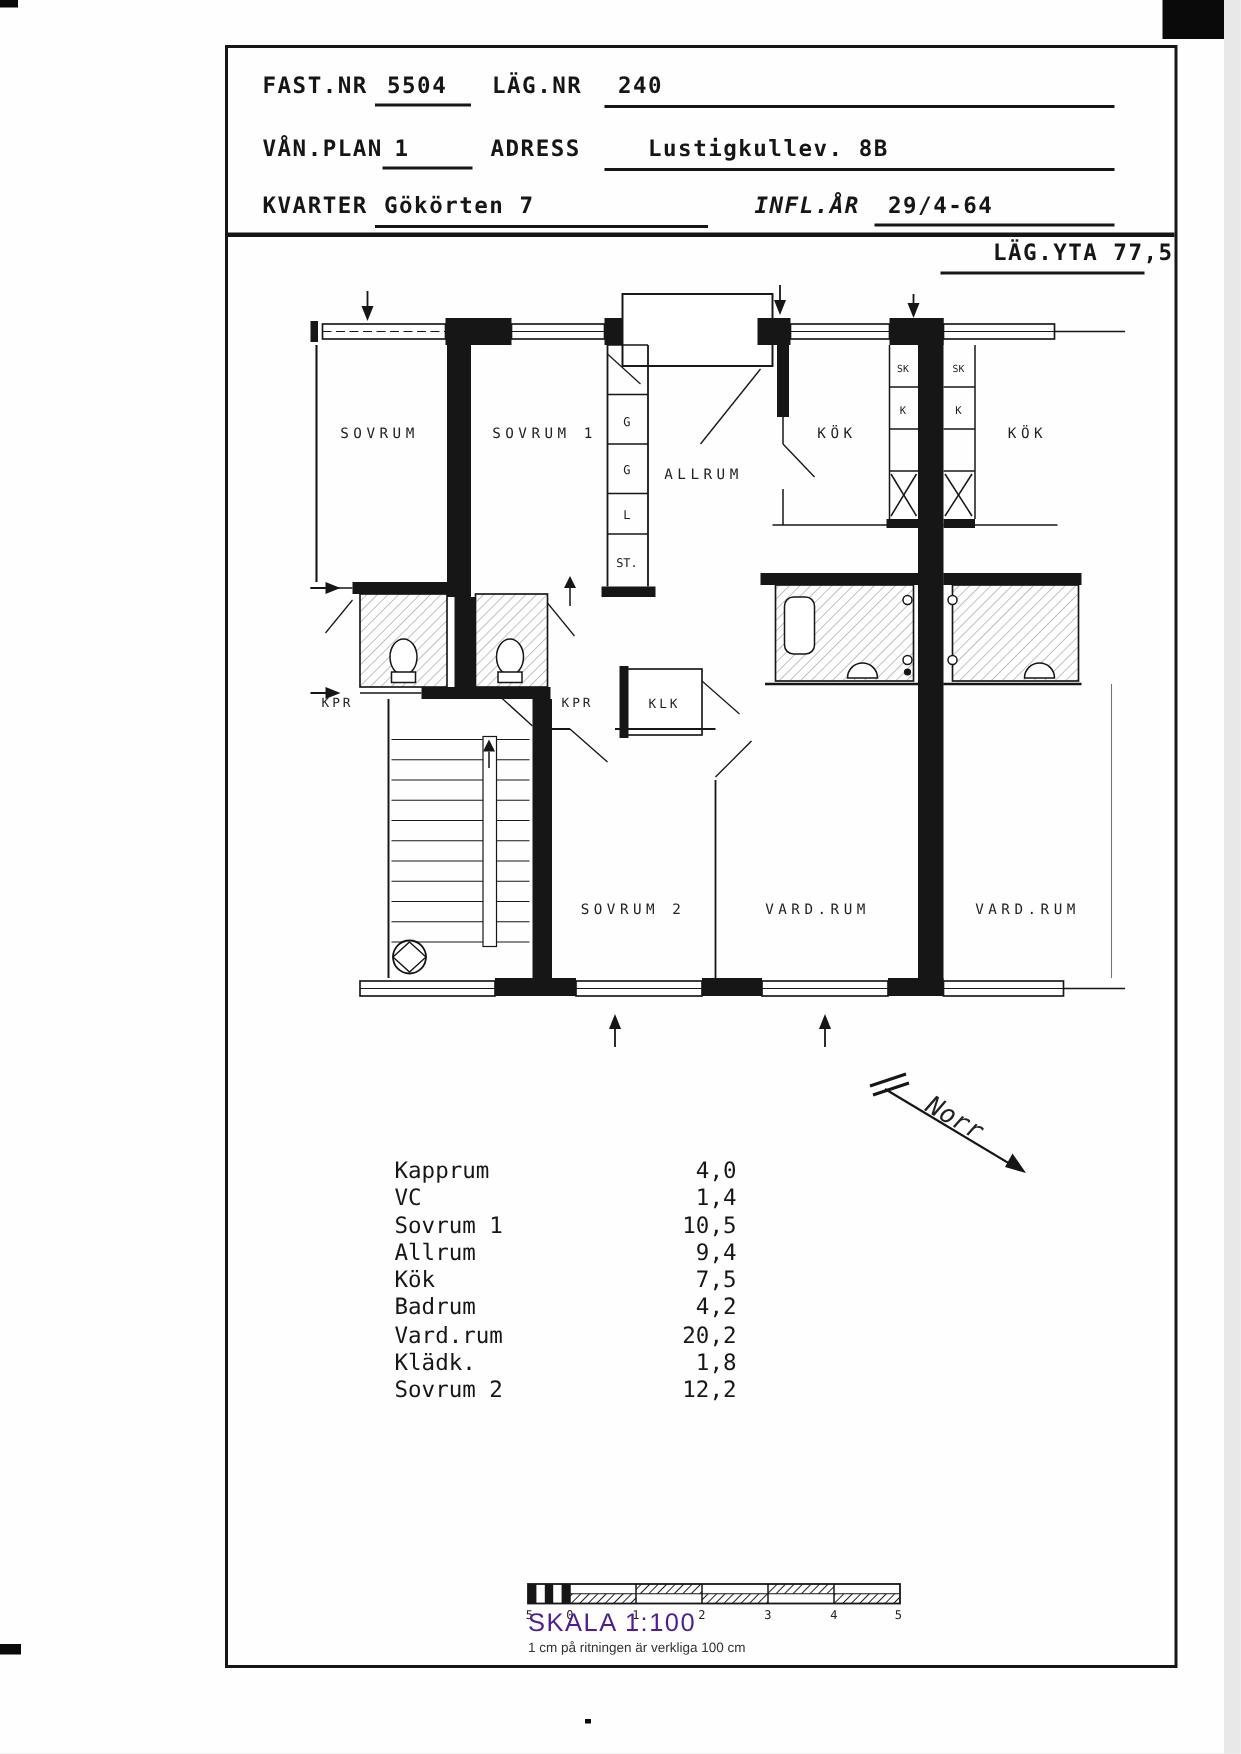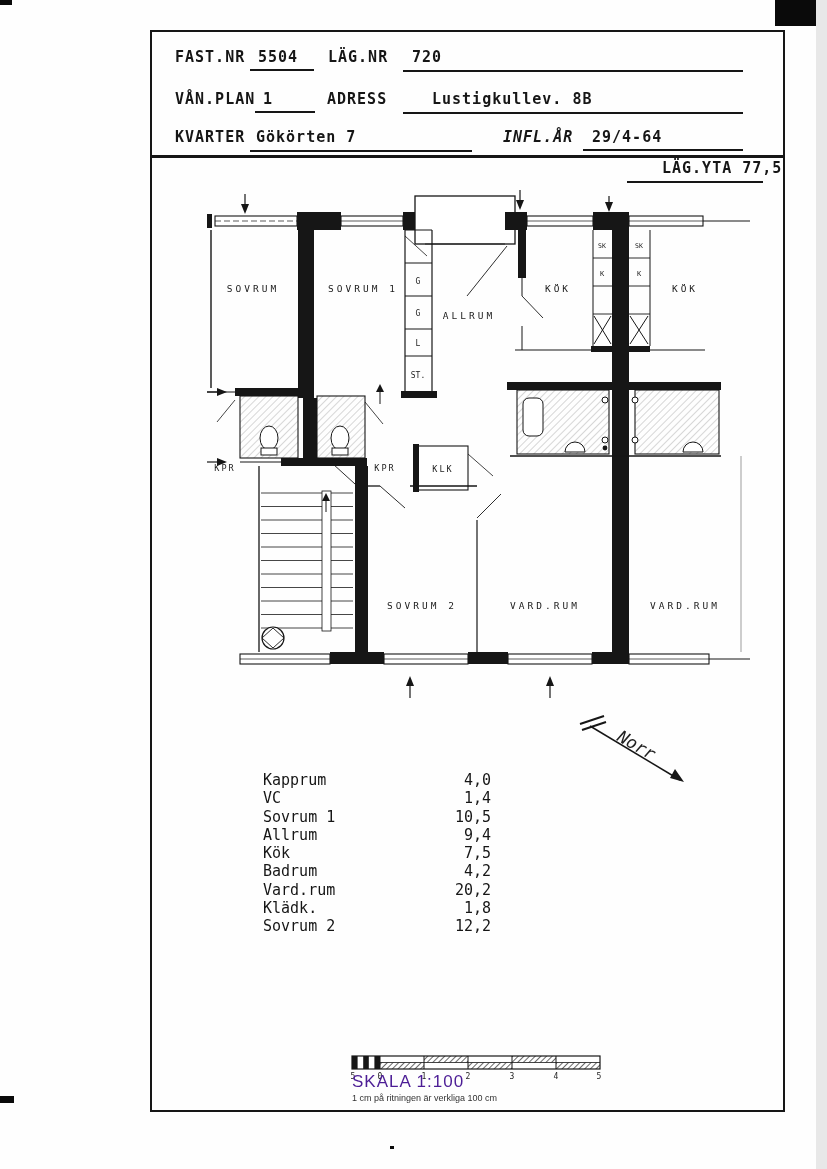--- a/index.html
+++ b/index.html
@@ -33,21 +33,21 @@
   <div class="artifact" style="left:390px;top:1146px;width:4px;height:3px;"></div>
 
   <div class="frame"></div>
   <div class="hsep"></div>
 
   <div>
     <span class="htxt" style="left:175px;top:48px;">FAST.NR</span>
     <span class="htxt" style="left:258px;top:48px;">5504</span>
     <div class="uline" style="left:250px;top:69px;width:64px;"></div>
     <span class="htxt" style="left:328px;top:48px;">LÄG.NR</span>
-    <span class="htxt" style="left:412px;top:48px;">720</span>
+    <span class="htxt" style="left:412px;top:48px;">240</span>
     <div class="uline" style="left:403px;top:70px;width:340px;"></div>
 
     <span class="htxt" style="left:175px;top:90px;">VÅN.PLAN</span>
     <span class="htxt" style="left:263px;top:90px;">1</span>
     <div class="uline" style="left:255px;top:111px;width:60px;"></div>
     <span class="htxt" style="left:327px;top:90px;">ADRESS</span>
     <span class="htxt" style="left:432px;top:90px;">Lustigkullev. 8B</span>
     <div class="uline" style="left:403px;top:112px;width:340px;"></div>
 
     <span class="htxt" style="left:175px;top:128px;">KVARTER</span>

